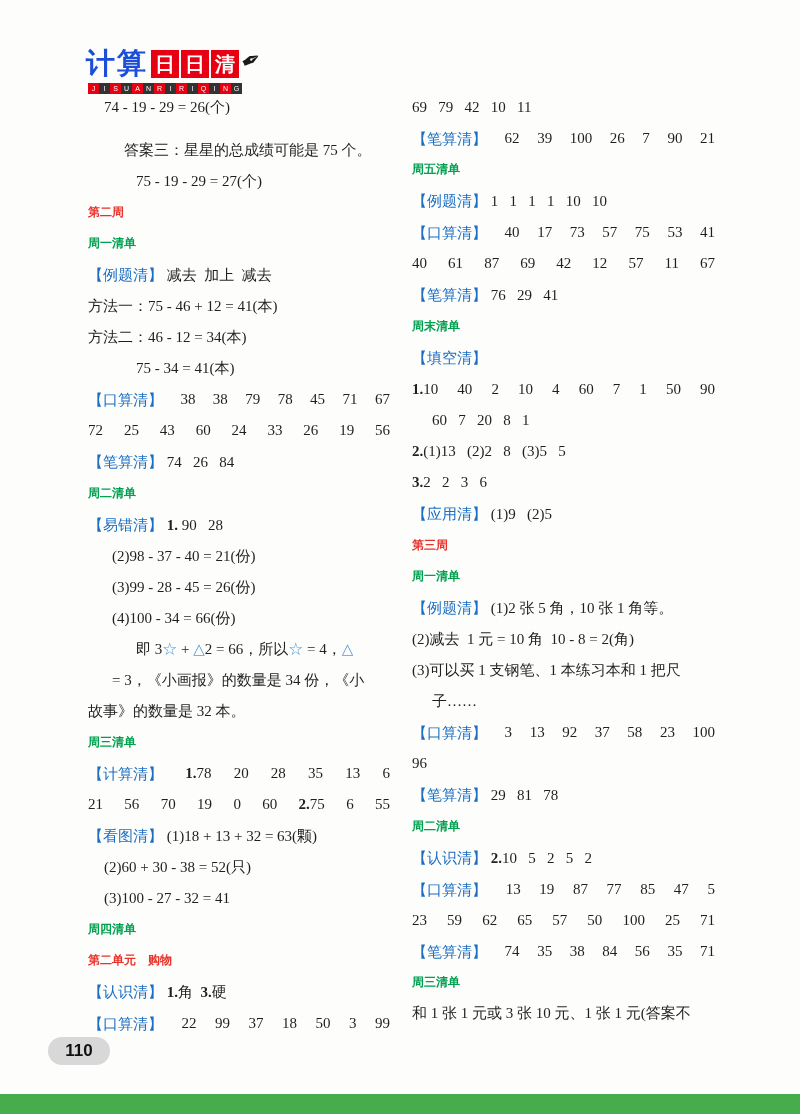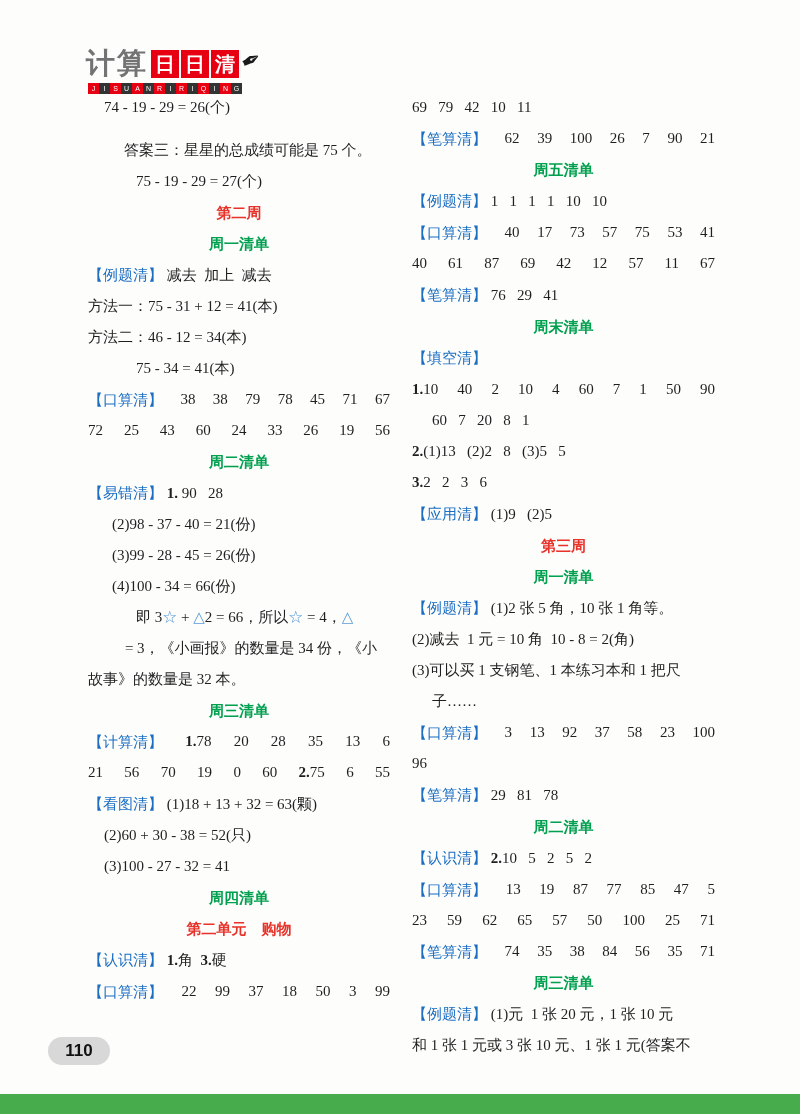--- a/index.html
+++ b/index.html
@@ -11,21 +11,21 @@
     overflow:hidden;
     font-family:"Liberation Serif","DejaVu Serif",serif;
     color:var(--ink,#1f1f1f);
     margin:0 auto;
   }
   
   .logo { position:absolute; left:86px; top:48px; }
   .logo-row { display:flex; align-items:center; height:32px; }
   .logo-prefix {
     font-family:"Liberation Sans","DejaVu Sans",sans-serif;
-    font-weight:bold; font-size:29px; letter-spacing:2px; color:#737373;
+    font-weight:bold; font-size:29px; letter-spacing:2px; color:#1d4ed8;
     margin-right:3px;
   }
   .logo-blocks { display:flex; gap:2px; }
   .logo-block {
     display:inline-flex; align-items:center; justify-content:center;
     width:28px; height:28px; background:var(--logo-red,#e60012);
     color:#fff; font-weight:bold; font-size:20px;
     font-family:"Liberation Sans","DejaVu Sans",sans-serif;
   }
   .pen-icon { font-size:24px; margin-left:4px; transform:rotate(-28deg) translateY(-4px); color:#1a1a1a; }
@@ -40,23 +40,23 @@
   
   .col { position:absolute; top:92px; font-size:15px; }
   .col-left  { left:88px;  width:302px; }
   .col-right { left:412px; width:303px; }
   .line {
     min-height:31px; line-height:31px;
     white-space:pre-wrap;
   }
   .fill { display:flex; justify-content:space-between; white-space:normal; }
   .heading {
-    height:31px; line-height:31px; text-align:center; font-weight:bold;
-    font-family:"Liberation Sans","DejaVu Sans",sans-serif;
-    font-size:15px;
+    height:31px; line-height:31px; text-align:left; font-weight:bold;
+    font-family:"Liberation Sans","DejaVu Sans",sans-serif;
+    font-size:12px;
   }
   .h-red   { color:var(--heading-red,#e8332a); }
   .h-green { color:var(--heading-green,#00a04e); }
   .seg-label { color:var(--label-blue,#1b6ec2); font-weight:normal;
                font-family:"Liberation Sans","DejaVu Sans",sans-serif; }
   .seg-b { font-weight:bold; }
   .seg-sym { color:var(--sym-blue,#5b9bd5); }
   
   .page-pill {
     position:absolute; left:48px; top:1037px;
@@ -106,21 +106,21 @@
       </div>
   </header>
 
   <main class="col col-left">
       <div class="line" style="padding-left: 16px;"><span class="seg-t">74 - 19 - 29 = 26(个)</span></div>
       <div class="line" style="padding-left: 36px; margin-top: 12px;"><span class="seg-t">答案三：星星的总成绩可能是 75 个。</span></div>
       <div class="line" style="padding-left: 48px;"><span class="seg-t">75 - 19 - 29 = 27(个)</span></div>
       <div class="heading h-red">第二周</div>
       <div class="heading h-green">周一清单</div>
       <div class="line"><span class="seg-label">【例题清】</span><span class="seg-t"> 减去  加上  减去</span></div>
-      <div class="line"><span class="seg-t">方法一：75 - 31 + 12 = 41(本)</span></div>
+      <div class="line"><span class="seg-t">方法一：75 - 46 + 12 = 41(本)</span></div>
       <div class="line"><span class="seg-t">方法二：46 - 12 = 34(本)</span></div>
       <div class="line" style="padding-left: 48px;"><span class="seg-t">75 - 34 = 41(本)</span></div>
       <div class="line fill">
         <span class="seg-label">【口算清】</span>
         <span class="seg-t">38</span>
         <span class="seg-t">38</span>
         <span class="seg-t">79</span>
         <span class="seg-t">78</span>
         <span class="seg-t">45</span>
         <span class="seg-t">71</span>
@@ -130,27 +130,28 @@
         <span class="seg-t">72</span>
         <span class="seg-t">25</span>
         <span class="seg-t">43</span>
         <span class="seg-t">60</span>
         <span class="seg-t">24</span>
         <span class="seg-t">33</span>
         <span class="seg-t">26</span>
         <span class="seg-t">19</span>
         <span class="seg-t">56</span>
       </div>
+      <div class="line"><span class="seg-label">【笔算清】</span><span class="seg-t"> 74   26   84</span></div>
       <div class="heading h-green">周二清单</div>
       <div class="line"><span class="seg-label">【易错清】</span><span class="seg-b"> 1.</span><span class="seg-t"> 90   28</span></div>
       <div class="line" style="padding-left: 24px;"><span class="seg-t">(2)98 - 37 - 40 = 21(份)</span></div>
       <div class="line" style="padding-left: 24px;"><span class="seg-t">(3)99 - 28 - 45 = 26(份)</span></div>
       <div class="line" style="padding-left: 24px;"><span class="seg-t">(4)100 - 34 = 66(份)</span></div>
       <div class="line" style="padding-left: 48px;"><span class="seg-t">即 3</span><span class="seg-sym">☆</span><span class="seg-t"> + </span><span class="seg-sym">△</span><span class="seg-t">2 = 66，所以</span><span class="seg-sym">☆</span><span class="seg-t"> = 4，</span><span class="seg-sym">△</span></div>
-      <div class="line" style="padding-left: 24px; text-align: center;"><span class="seg-t">= 3，《小画报》的数量是 34 份，《小</span></div>
+      <div class="line" style="padding-left: 24px;"><span class="seg-t">= 3，《小画报》的数量是 34 份，《小</span></div>
       <div class="line"><span class="seg-t">故事》的数量是 32 本。</span></div>
       <div class="heading h-green">周三清单</div>
       <div class="line fill">
         <span class="seg-label">【计算清】</span>
         <span><span class="seg-b">1.</span><span class="seg-t">78</span></span>
         <span class="seg-t">20</span>
         <span class="seg-t">28</span>
         <span class="seg-t">35</span>
         <span class="seg-t">13</span>
         <span class="seg-t">6</span>
@@ -282,21 +283,20 @@
         <span class="seg-label">【笔算清】</span>
         <span class="seg-t">74</span>
         <span class="seg-t">35</span>
         <span class="seg-t">38</span>
         <span class="seg-t">84</span>
         <span class="seg-t">56</span>
         <span class="seg-t">35</span>
         <span class="seg-t">71</span>
       </div>
       <div class="heading h-green">周三清单</div>
-      <div class="line"><span class="seg-label">【例题清】</span><span class="seg-t"> (1)元  1 张 20 元，1 张 10 元</span></div>
       <div class="line"><span class="seg-t">和 1 张 1 元或 3 张 10 元、1 张 1 元(答案不</span></div>
     </main>
 
   <div class="page-pill">
     <span>110</span>
   </div>
   <div class="footer-bar"></div>
 
 </div>
 

